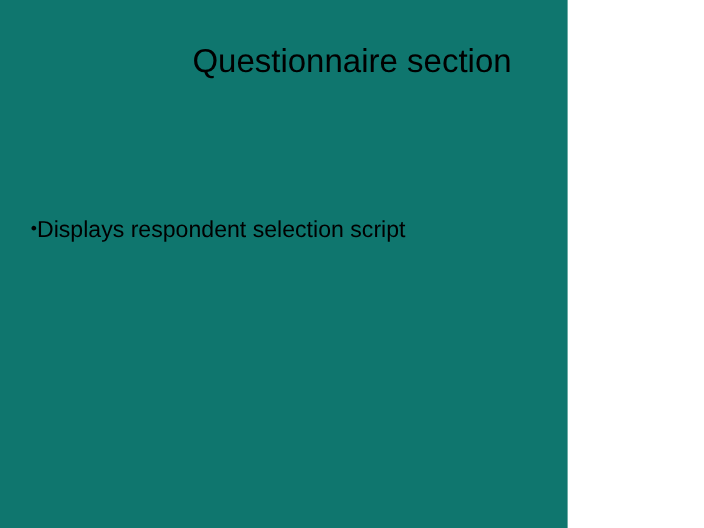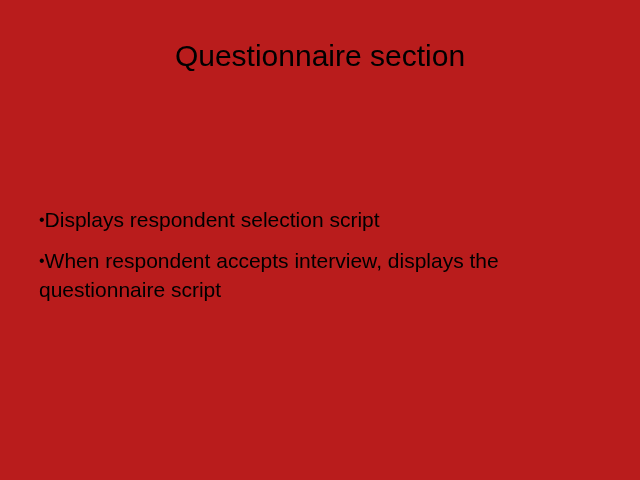--- a/index.html
+++ b/index.html
@@ -12,23 +12,23 @@
     background: #ffffff;
     font-family: "Liberation Sans", sans-serif;
     color: #000000;
     overflow: hidden;
     position: relative;
   }
   .slide {
     position: absolute;
     left: 0;
     top: 0;
-    width: 640px;
+    width: 516px;
     height: 480px;
-    background: #b91c1c;
+    background: #0f766e;
   }
   .slide-title {
     position: absolute;
     left: 0;
     top: 38px;
     width: 640px;
     text-align: center;
     font-size: 30px;
     line-height: 36px;
     font-weight: normal;
@@ -41,21 +41,21 @@
     position: absolute;
     left: 27px;
     top: 193px;
     width: 586px;
     font-size: 21px;
     line-height: 29px;
     color: #000000;
     text-align: left;
   }
   .bullet-line {
-    margin: 12px;
+    margin: 1px;
     padding: 0;
     text-indent: 0;
   }
   .bullet-glyph {
     font-size: 16px;
     line-height: 29px;
     vertical-align: 2px;
     letter-spacing: 0px;
   }
   .bullet-text {
@@ -67,17 +67,16 @@
 
 <div class="slide">
 
   <h1 class="slide-title">Questionnaire section</h1>
 
   <div class="slide-body">
 
     <p class="bullet-line"><span class="bullet-glyph">•</span><span class="bullet-text">Displays respondent selection script</span></p>
 
 
-    <p class="bullet-line"><span class="bullet-glyph">•</span><span class="bullet-text">When respondent accepts interview, displays the questionnaire script</span></p>
 
   </div>
 
 </div>
 
 </body></html>

